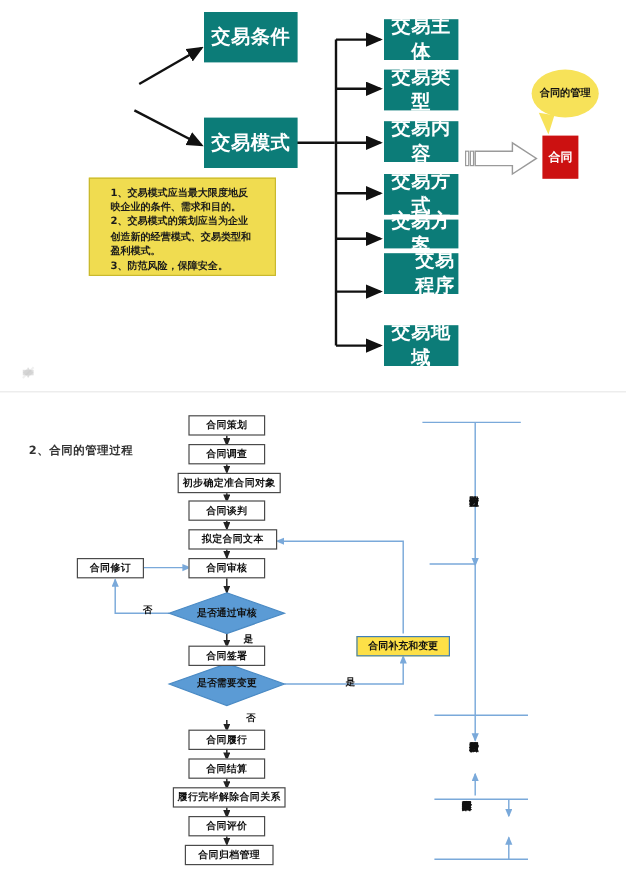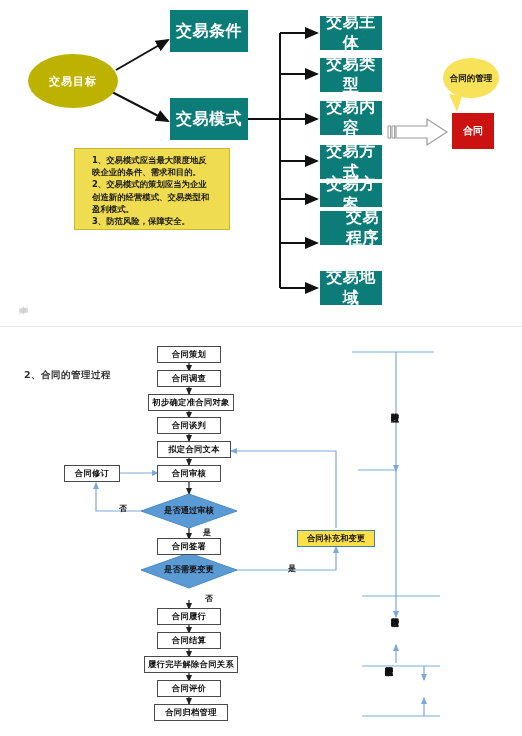--- a/index.html
+++ b/index.html
@@ -58,21 +58,20 @@
     <path d="M280,243 L317,243" stroke="#111" stroke-width="2" marker-end="url(#ar)"></path>
     <path d="M280,288 L317,288" stroke="#111" stroke-width="2" marker-end="url(#ar)"></path>
 
     <path d="M396,126 L427,126 L427,119 L447,132 L427,145 L427,138 L396,138 z" fill="#ffffff" stroke="#9a9a9a" stroke-width="1.2"></path>
     <rect x="388" y="126" width="2.6" height="12" fill="#ffffff" stroke="#9a9a9a" stroke-width="1"></rect>
     <rect x="392" y="126" width="2.6" height="12" fill="#ffffff" stroke="#9a9a9a" stroke-width="1"></rect>
 
     <path d="M449,94 L457,112 L462,96 z" fill="#F7E259"></path>
   </svg>
 
-  <div class="node ellipse" style="left:28px;top:54px;width:90px;height:54px;">交易目标</div>
 
   <div class="node tealbox" style="left:170px;top:10px;width:78px;height:42px;">交易条件</div>
 
   <div class="node tealbox" style="left:170px;top:98px;width:78px;height:42px;">交易模式</div>
 
   <div class="node tealbox" style="left:320px;top:16px;width:62px;height:34px;">交易主体</div>
   <div class="node tealbox" style="left:320px;top:58px;width:62px;height:34px;">交易类型</div>
   <div class="node tealbox" style="left:320px;top:101px;width:62px;height:34px;">交易内容</div>
   <div class="node tealbox" style="left:320px;top:145px;width:62px;height:34px;">交易方式</div>
   <div class="node tealbox" style="left:320px;top:183px;width:62px;height:24px;">交易方案</div>
@@ -80,21 +79,21 @@
   <div class="node tealbox" style="left:320px;top:271px;width:62px;height:34px;">交易地域</div>
 
   <div class="node notebox" style="left:74px;top:148px;width:156px;height:82px;flex-direction:column;">
     <p>1、交易模式应当最大限度地反映企业的条件、需求和目的。</p>
     <p>2、交易模式的策划应当为企业创造新的经营模式、交易类型和盈利模式。</p>
     <p>3、防范风险，保障安全。</p>
   </div>
 
   <div class="node callout" style="left:443px;top:58px;width:56px;height:40px;">合同的管理</div>
 
-  <div class="node redbox" style="left:452px;top:113px;width:42px;height:36px;">合同</div>
+  <div class="node redbox" style="left:452px;top:113px;width:30px;height:36px;">合同</div>
 
   <div class="toolbar" style="left:18px;top:305px;">
     <span class="tb-ic">
       <svg width="11" height="11" viewBox="0 0 11 11">
           <path d="M6,1 L6,3.4 L10,3.4 L10,7.6 L6,7.6 L6,10 L1,5.5 z" fill="#bbb"></path>
         </svg>
     </span>
     <span class="tb-ic">
       <svg width="11" height="11" viewBox="0 0 11 11">
           <path d="M1,10 L10,1" stroke="#ccc" stroke-width="1.6" fill="none"></path>

